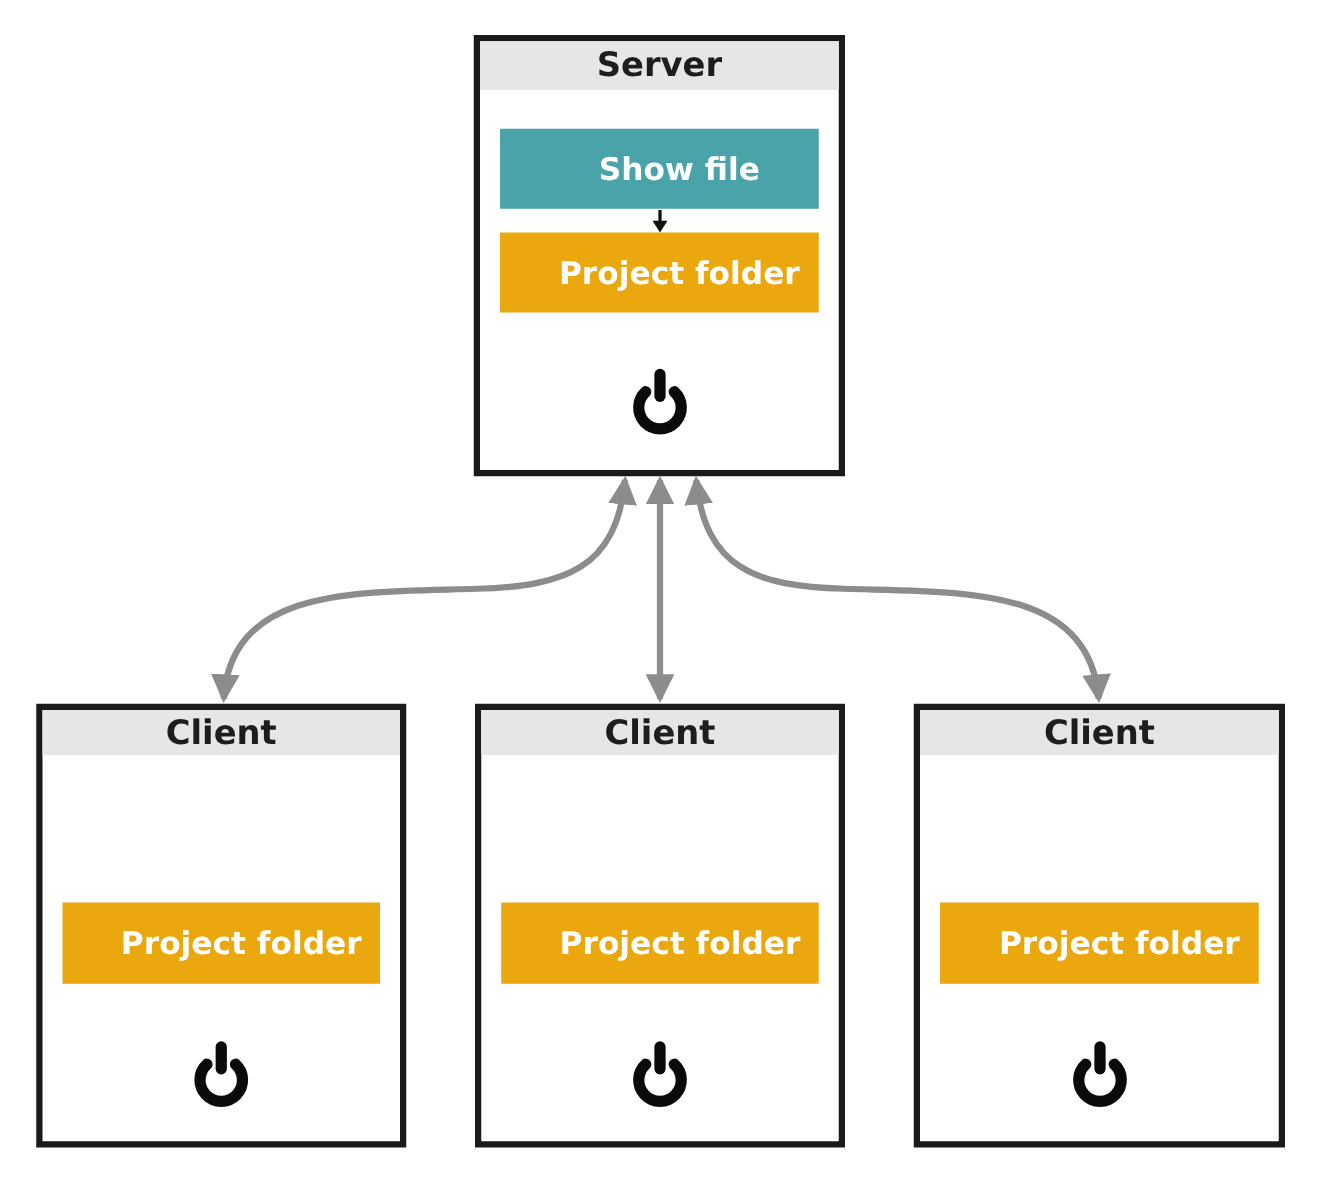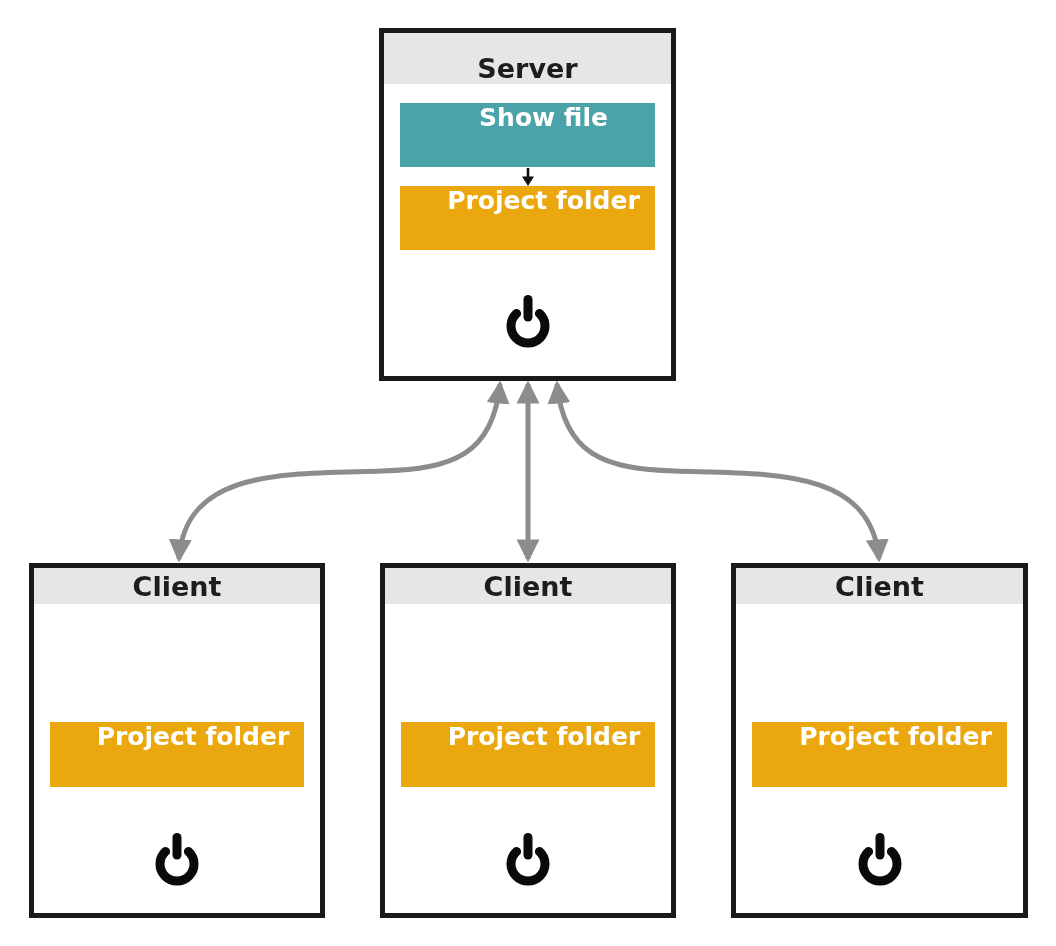--- a/index.html
+++ b/index.html
@@ -38,32 +38,32 @@
     background: var(--header-bg, #e6e6e6);
     display: flex;
     align-items: center;
     justify-content: center;
     font-weight: bold;
     font-size: 27px;
     color: var(--title-text, #1d1d1d);
   }
 
   #server { left: 379px; top: 28px; width: 297px; height: 353px; }
-  #server .node-header { height: 51px; align-items: flex-end; }
+  #server .node-header { height: 39px; }
 
   #client-0 { left: 29px;  top: 563px; width: 296px; height: 355px; }
   #client-1 { left: 380px; top: 563px; width: 296px; height: 355px; }
   #client-2 { left: 731px; top: 563px; width: 297px; height: 355px; }
   .client .node-header { height: 36px; }
 
   .block {
     position: absolute;
     left: 16px; right: 16px;
     display: flex;
-    align-items: flex-start;
+    align-items: center;
     justify-content: center;
     font-weight: bold;
     font-size: 25px;
     color: var(--button-text, #ffffff);
     border: none;
     cursor: default;
     padding-left: 32px;
   }
   .block.teal   { background: var(--teal, #4aa3a8); }
   .block.orange { background: var(--orange, #eaa70e); }

